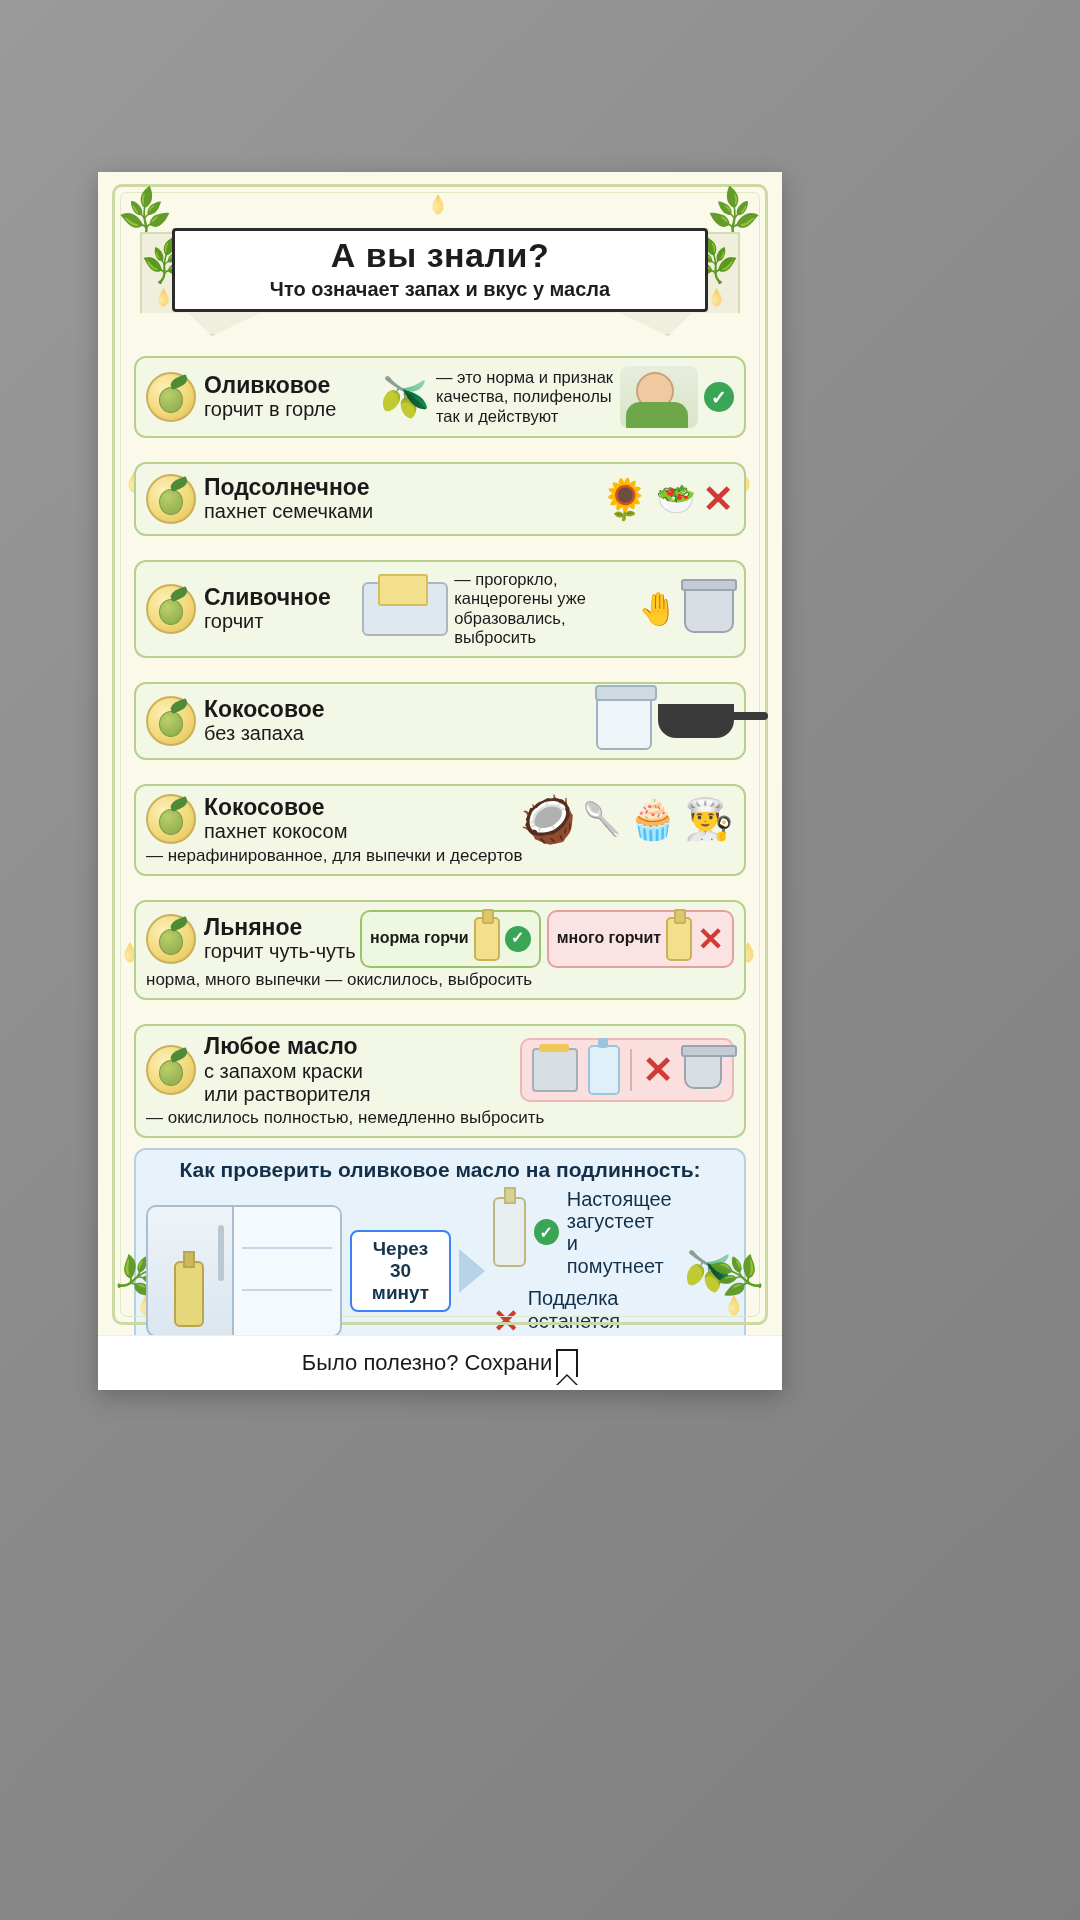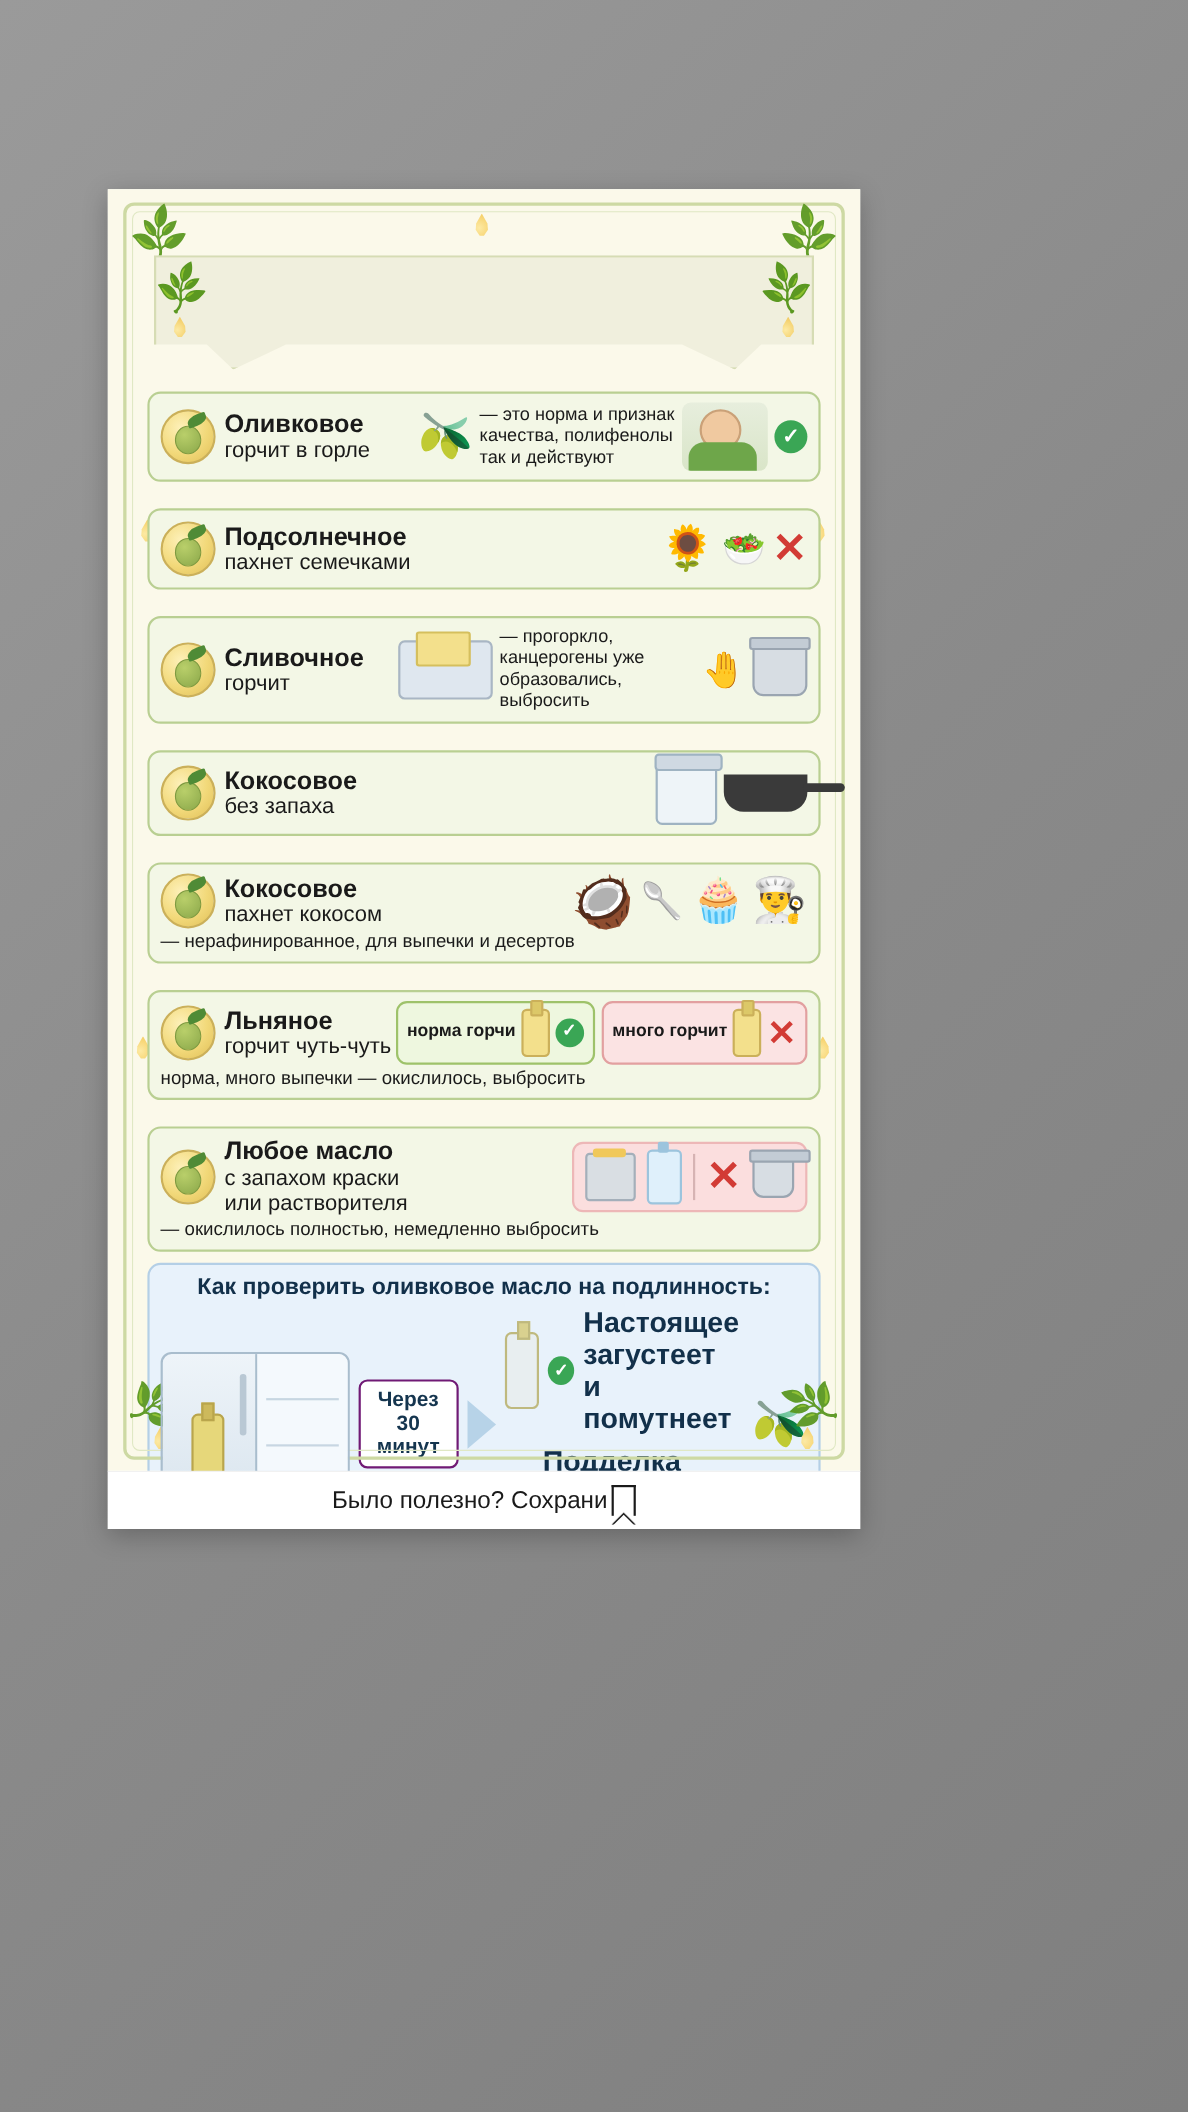--- a/index.html
+++ b/index.html
@@ -430,38 +430,38 @@
     border-radius: 6px;
   }
   .bottle::before {
     content: "";
     position: absolute; left: 7px; top: -12px;
     width: 8px; height: 13px;
     background: #cdb95c; border: 2px solid #b9a54c;
   }
   .timer-box {
     background: #ffffff;
-    border: 2px solid #701a75;
+    border: 2px solid #3b82f6;
     border-radius: 8px;
     padding: 6px 10px;
     text-align: center;
     font-size: 19px;
     font-weight: bold;
     color: #15354f;
     line-height: 1.15;
   }
   .arrow-right {
     width: 0; height: 0;
     border-top: 22px solid transparent;
     border-bottom: 22px solid transparent;
     border-left: 26px solid #b7d3e8;
   }
   .results { display: flex; flex-direction: column; gap: 10px; }
   .result { display: flex; align-items: center; gap: 8px; }
-  .result-text { font-size: 26px; font-weight: bold; color: #12304a; line-height: 1.12; }
+  .result-text { font-size: 20px; font-weight: normal; color: #12304a; line-height: 1.12; }
   .bottle2 {
     width: 30px; height: 66px;
     background: #f6f2d8;
     border: 2px solid #bfb druck;
     border: 2px solid #bfb97e;
     border-radius: 6px;
     position: relative;
   }
   .bottle2::before {
     content: "";
@@ -528,20 +528,24 @@
       <div class="drop d5"></div>
       <div class="drop d6"></div>
       <div class="drop d7"></div>
 
       <div class="banner-wrap">
         <div class="banner-bg"></div>
         <span class="banner-leaf bl-l">🌿</span>
         <span class="banner-leaf bl-r">🌿</span>
         <div class="bdrop l"></div>
         <div class="bdrop r"></div>
+        <div class="banner-inner">
+          <div class="banner-title">А вы знали?</div>
+          <div class="banner-sub">Что означает запах и вкус у масла</div>
+        </div>
       </div>
 
       <div class="rows">
 
         <div class="row">
           <div class="olive-badge"></div>
           <div class="row-texts">
             <div class="row-title">Оливковое</div>
             <div class="row-sub">горчит в горле</div>
           </div>

